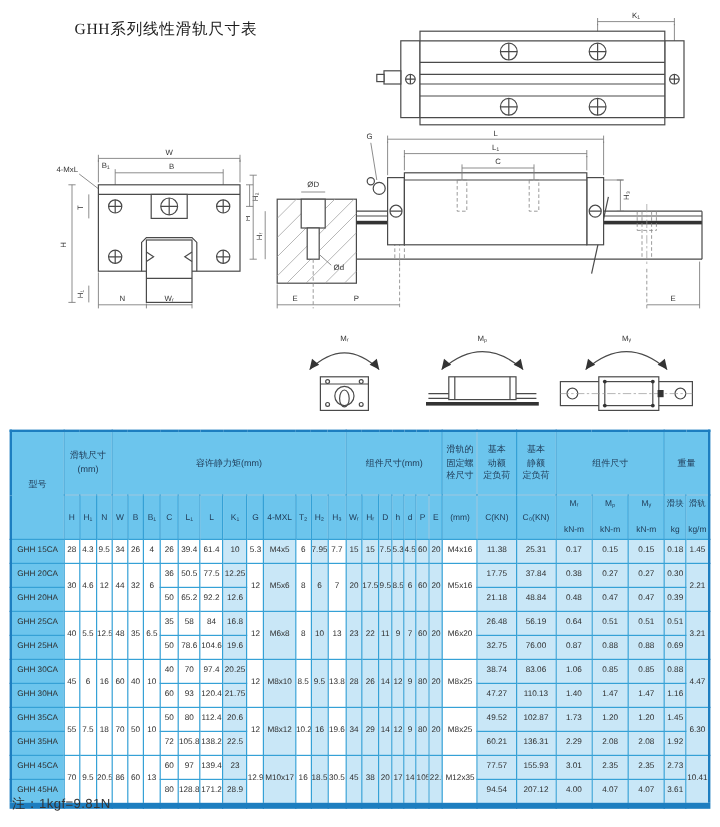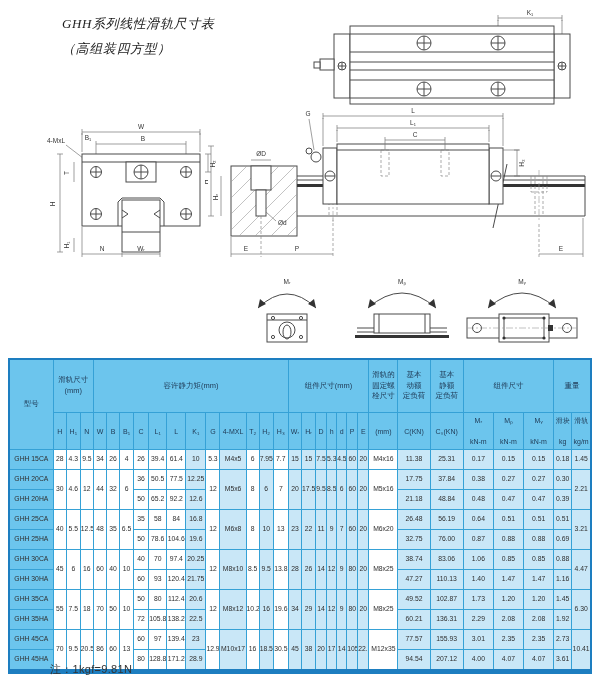--- a/index.html
+++ b/index.html
@@ -1,22 +1,22 @@
 <!DOCTYPE html>
 <html><head>
 <meta charset="utf-8">
 <style>
   html,body{margin:0;padding:0;background:#fff;}
   body{width:600px;height:689px;position:relative;overflow:hidden;font-family:"Liberation Sans",sans-serif;}
   .abs{position:absolute;}
   
   .title{left:62px;top:12px;font-family:"Liberation Serif",serif;color:#1c1c1c;font-size:13px;line-height:1.9;letter-spacing:.6px;}
-  .title div{white-space:nowrap;font-style:italic;}
+  .title div{white-space:nowrap;}
   
-  .note{left:10px;top:662px;font-size:11px;color:#333;letter-spacing:.3px;margin-left:40px;}
+  .note{left:10px;top:662px;font-size:11px;color:#333;letter-spacing:.3px;}
   
   table.dim{border-collapse:collapse;table-layout:fixed;width:584px;
     border:2px solid #1d7ec0;border-bottom:5px solid #1d7ec0;}
   table.dim th,table.dim td{border:1px solid #35a1d6;padding:0;text-align:center;vertical-align:middle;overflow:hidden;}
   table.dim thead th{background:#6cc5ed;color:#203c58;font-weight:normal;font-size:7px;}
   table.dim .g{font-size:7.5px;white-space:pre-line;line-height:1.45;}
   table.dim tr.hg th{height:52px;}
   table.dim tr.hs th{height:36px;}
   table.dim td{font-size:6.8px;color:#2e2e2e;height:19px;line-height:1;}
   .c-w{background:#ffffff;}
@@ -32,21 +32,20 @@
   .cl{stroke:#999;stroke-width:.6;fill:none;stroke-dasharray:7 2 2 2;}
   .ht{stroke:#9a9a9a;stroke-width:.6;}
   .lbl{font-family:"Liberation Sans",sans-serif;font-size:6.5px;fill:#333;}
   .dk{fill:#333;stroke:none;}
 </style>
 </head>
 <body>
 
 <div class="abs title">
   <div>GHH系列线性滑轨尺寸表</div>
-  <div>（高组装四方型）</div>
 </div>
 
 <svg class="abs" style="left:312px;top:6px;" width="285" height="105" viewBox="0 0 285 105">
   <line class="dm" x1="186" y1="12" x2="250" y2="12"></line>
   <line class="dm" x1="186" y1="9" x2="186" y2="15"></line>
     <line class="dm" x1="250" y1="9" x2="250" y2="15"></line>
   <line class="dm" x1="186" y1="14" x2="186" y2="32"></line>
     <line class="dm" x1="250" y1="14" x2="250" y2="55"></line>
   <text class="lbl" x="218" y="9" text-anchor="middle">K₁</text>
   <rect class="sf" x="22" y="28" width="16" height="64"></rect>

